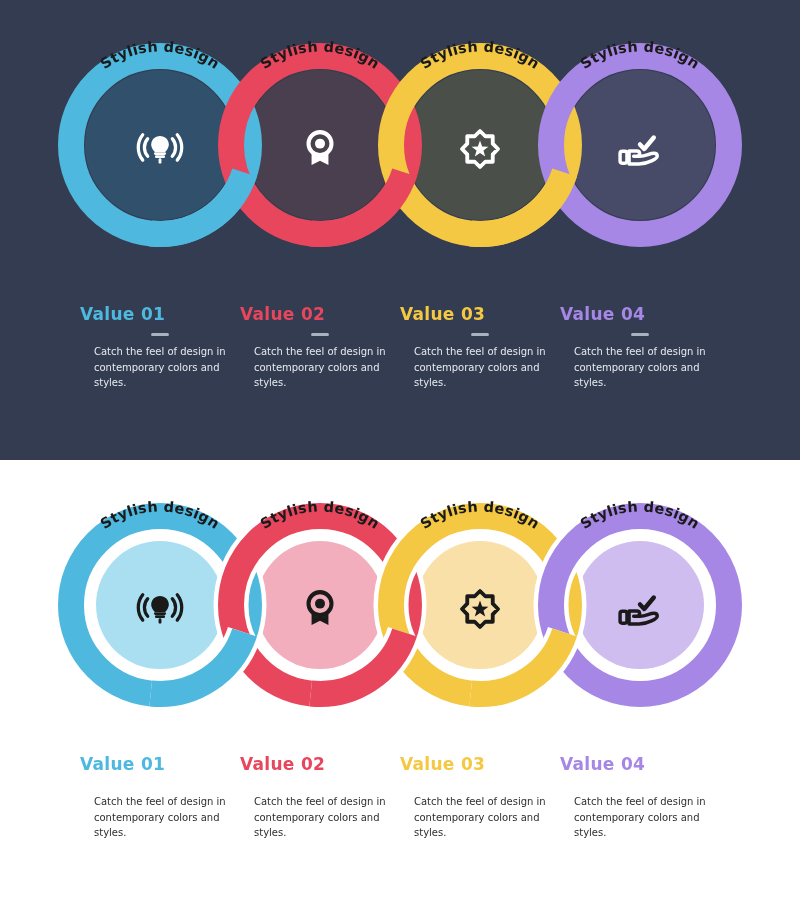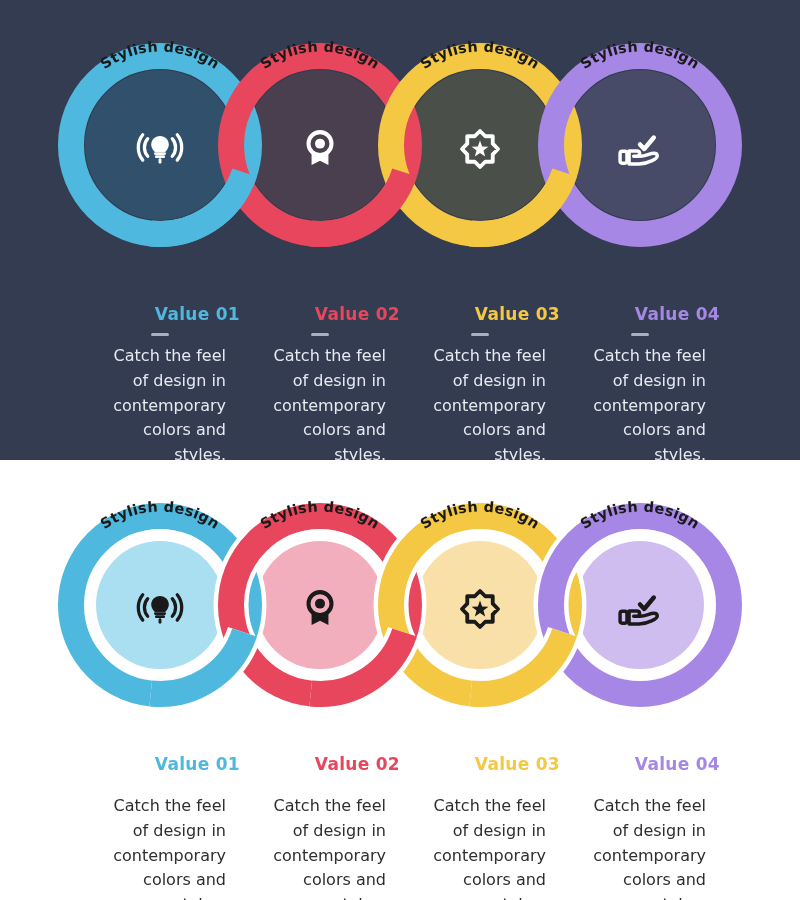--- a/index.html
+++ b/index.html
@@ -13,37 +13,37 @@
   #panel-dark { height:460px; background:#333c50; }
   #panel-light { height:440px; background:#ffffff; }
 
   .rings-stage { position:relative; width:800px; }
   #panel-dark .rings-stage { height:300px; }
   #panel-light .rings-stage { height:290px; }
 
   .rings-svg { position:absolute; left:0; top:0; }
 
   .cards { position:relative; display:flex; width:800px; }
-  .card { width:160px; text-align:right; }
+  .card { width:160px; text-align:left; }
   #panel-dark .cards { margin-left:80px; margin-top:4px; }
   #panel-light .cards { margin-left:80px; margin-top:4px; }
 
   .card-title {
     font-size:17px;
     font-weight:bold;
     letter-spacing:0.3px;
     font-family:"DejaVu Sans", sans-serif;
   }
   .card-rule {
     width:18px; height:3px; margin:9px auto 8px auto;
     background:#aab2c0; border-radius:2px;
   }
   .rule-spacer { height:20px; }
   .card-desc {
-    font-size:16px;
+    font-size:10px;
     line-height:1.55;
     padding:0 14px;
   }
   #panel-dark .card-desc { color:#e7eaf0; }
   #panel-light .card-desc { color:#2e2e2e; }
 </style>
 </head>
 <body>
 
 <section class="panel" id="panel-dark">

